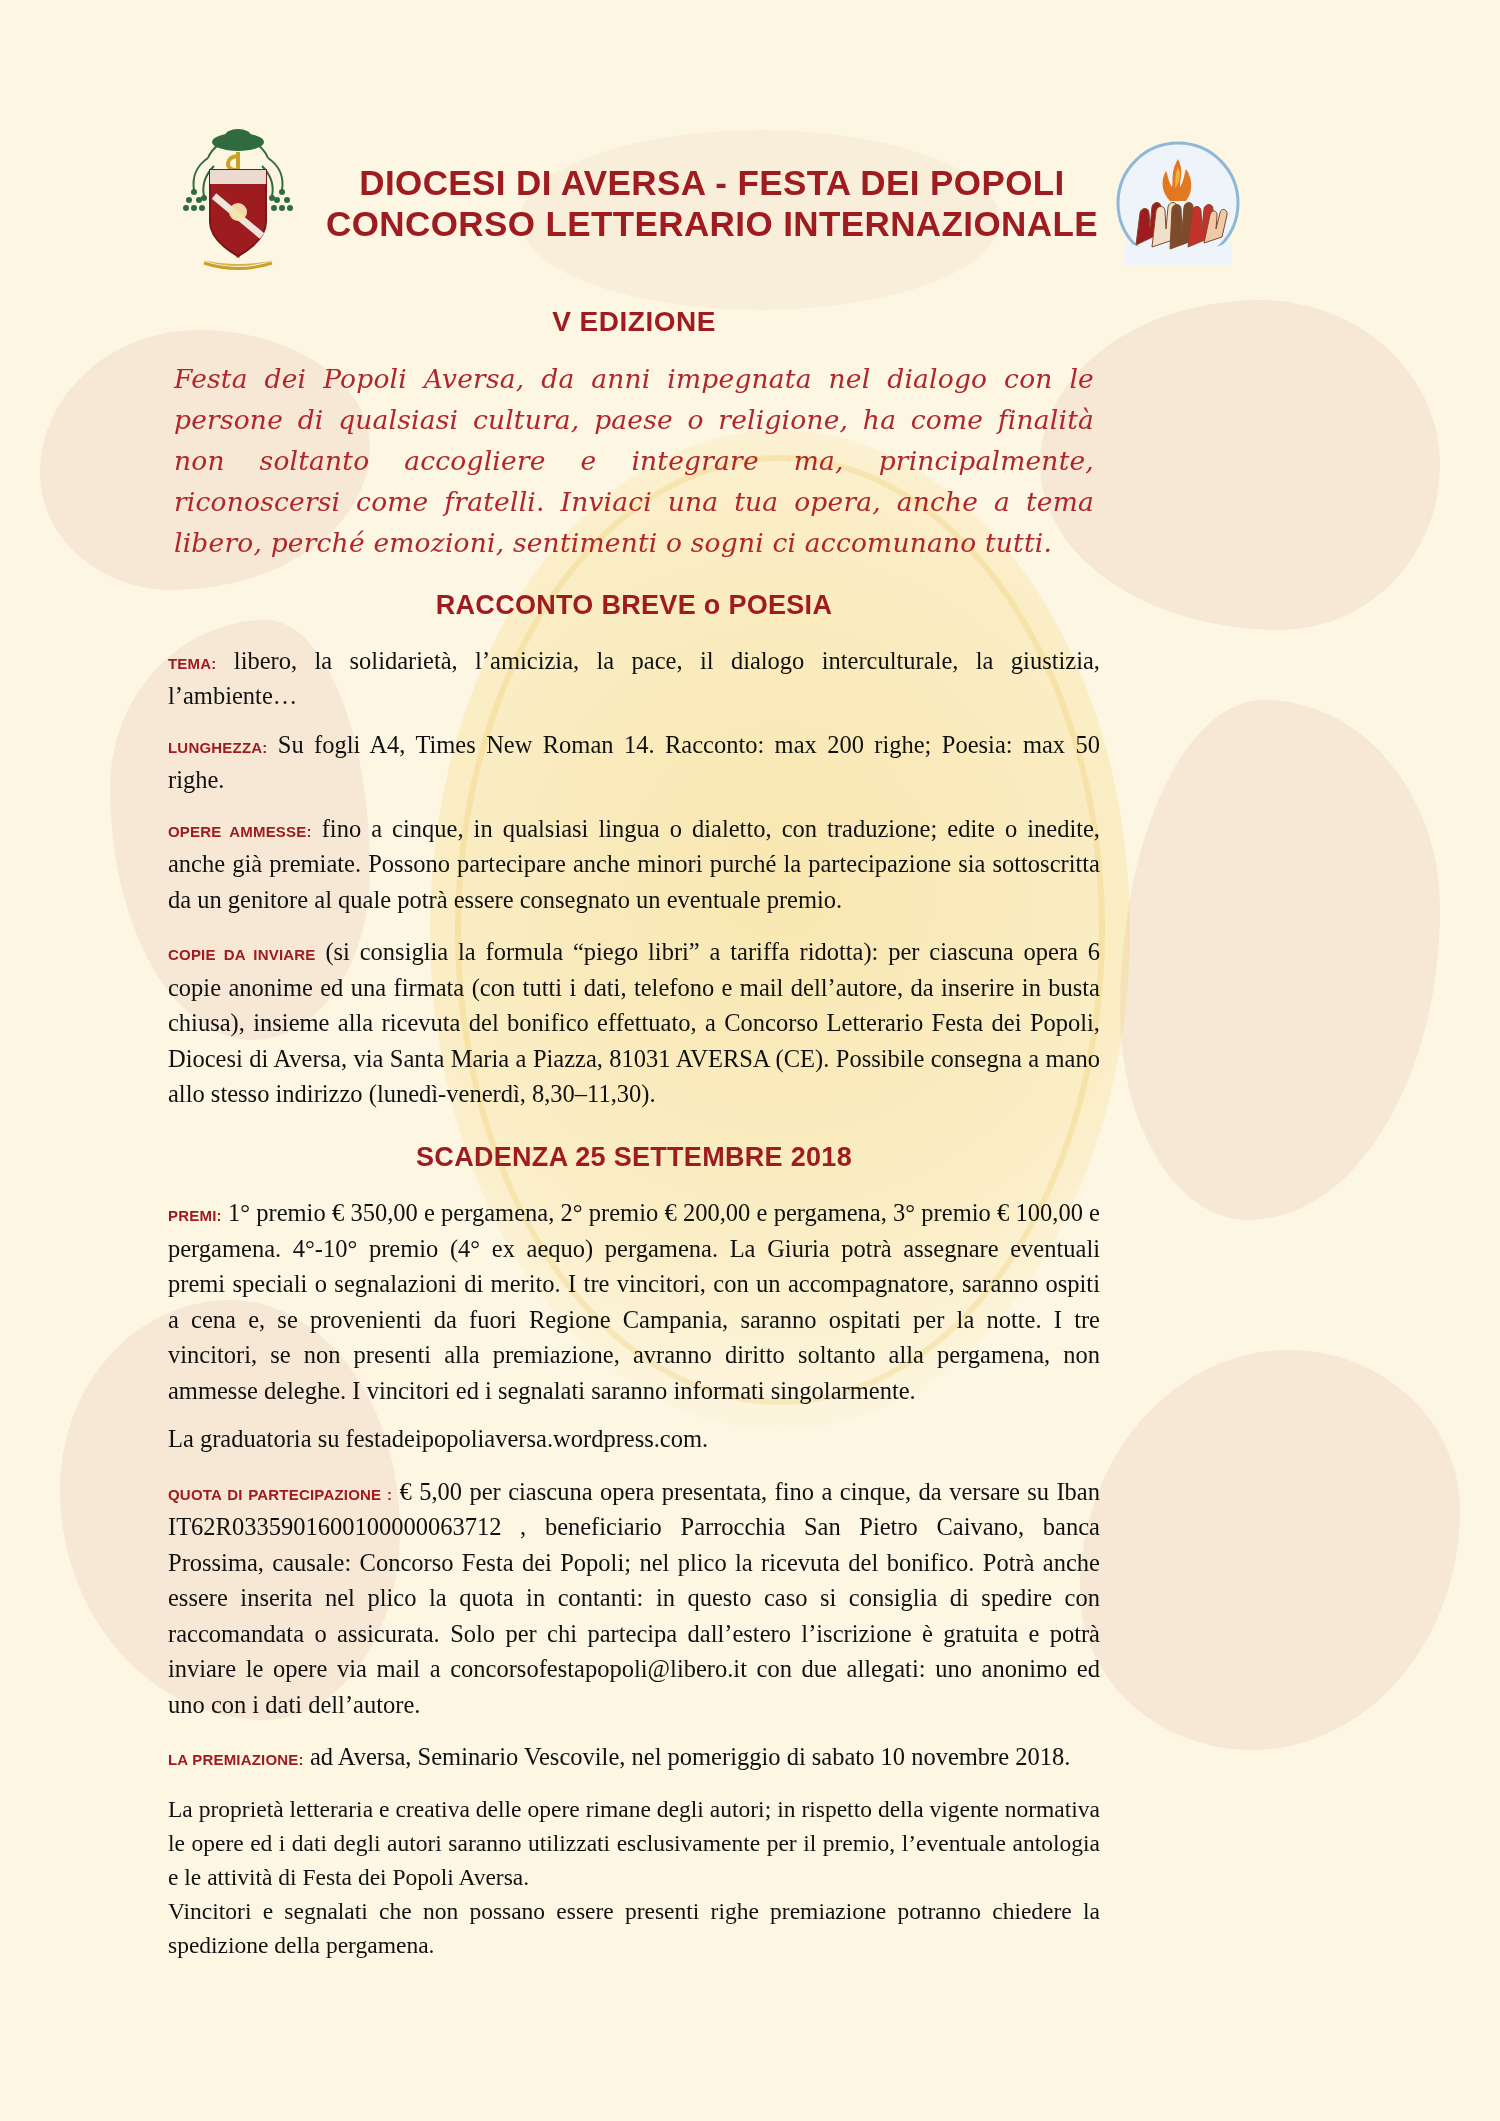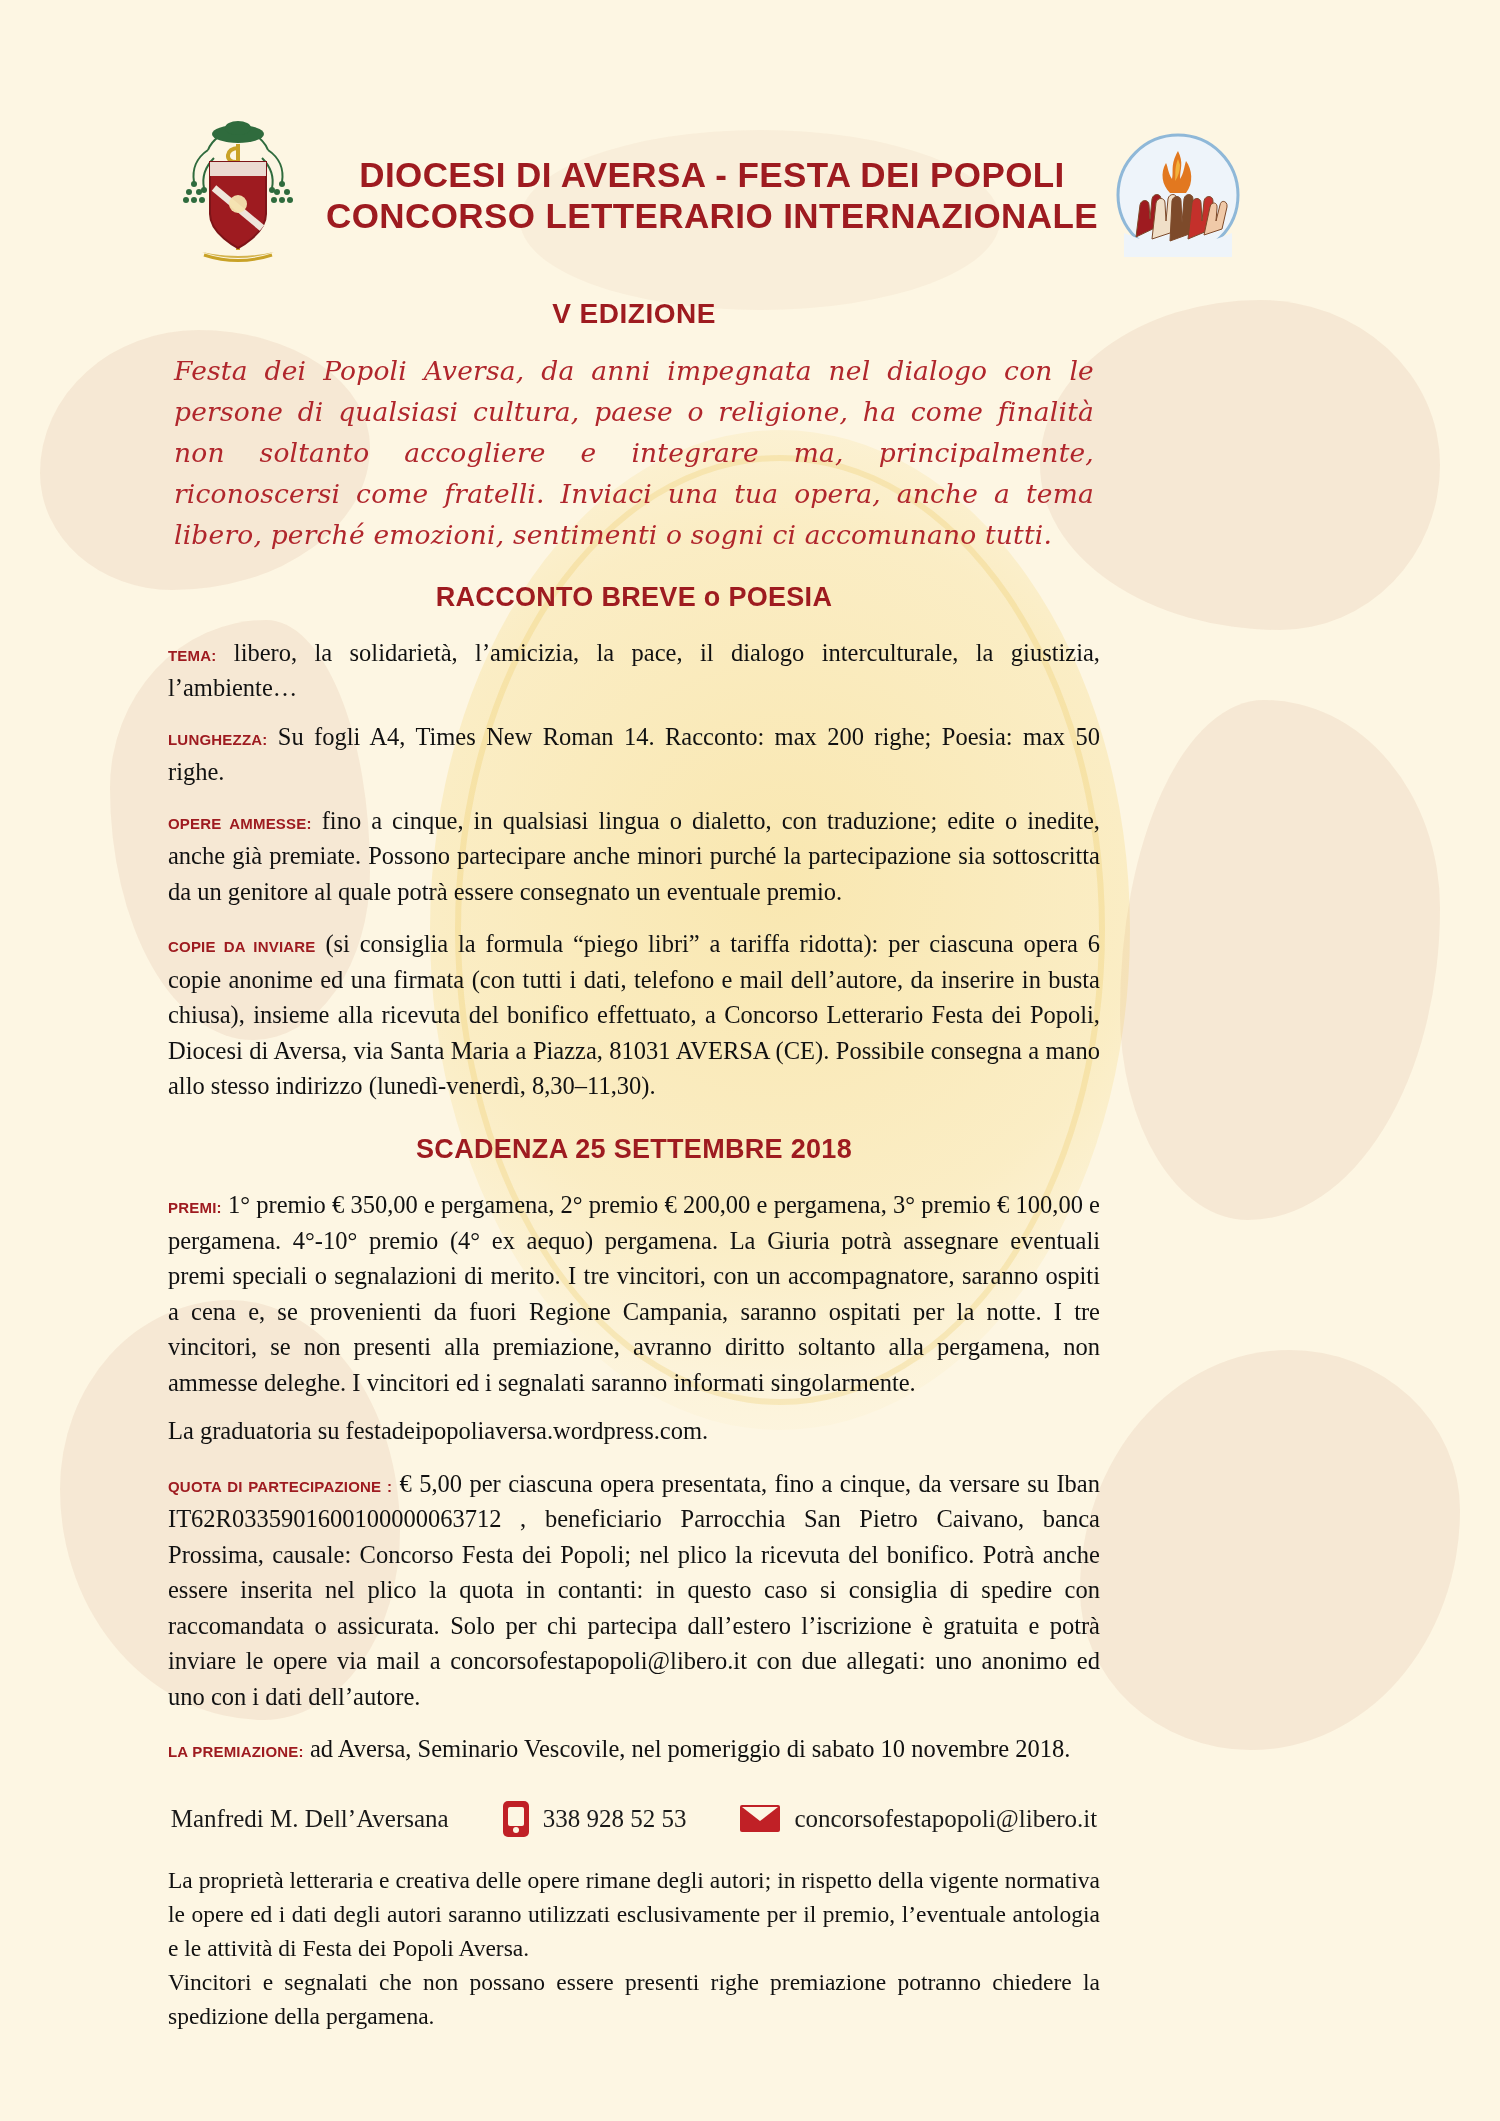--- a/index.html
+++ b/index.html
@@ -52,21 +52,21 @@
   #bg-decor .b5 { left: 60px;  top: 1300px; width: 340px; height: 420px; border-radius: 50% 50% 40% 60% / 45% 55% 45% 55%; }
   #bg-decor .b6 { left: 1080px;top: 1350px; width: 380px; height: 400px; border-radius: 55% 45% 55% 45% / 60% 40% 60% 40%; }
   #bg-decor .b7 { left: 520px; top: 130px;  width: 480px; height: 180px; border-radius: 50%; background: rgba(205,150,120,0.08); }
 
   
   .page {
     position: relative;
     z-index: 1;
     width: 1268px;
     height: 2121px;
-    padding: 0 168px;
+    padding: 8px 168px;
   }
 
   
   .header {
     display: flex;
     align-items: center;
     justify-content: space-between;
     padding-top: 118px;
     gap: 18px;
   }
@@ -319,30 +319,19 @@
   <p class="para">La graduatoria su festadeipopoliaversa.wordpress.com.</p>
 
   <p class="para">
     <span class="lbl">QUOTA DI PARTECIPAZIONE :</span><span> € 5,00 per ciascuna opera presentata, fino a cinque, da versare su Iban IT62R0335901600100000063712 , beneficiario Parrocchia San Pietro Caivano, banca Prossima,  causale: Concorso Festa dei Popoli; nel plico la ricevuta del bonifico. Potrà anche essere inserita nel plico la quota in contanti: in questo caso si consiglia di spedire con raccomandata o assicurata. Solo per chi partecipa dall’estero l’iscrizione è gratuita e potrà inviare le opere via mail a concorsofestapopoli@libero.it con due allegati: uno anonimo ed uno con i dati dell’autore.</span>
   </p>
 
   <p class="para">
     <span class="lbl">LA PREMIAZIONE:</span><span> ad Aversa, Seminario Vescovile, nel pomeriggio di sabato 10 novembre 2018.</span>
   </p>
 
-  <div class="contact-row">
-    <span class="author-name">Manfredi M. Dell’Aversana</span>
-    <span class="contact-item">
-      <span class="phone-icon"></span>
-      <span>338 928 52 53</span>
-    </span>
-    <span class="contact-item">
-      <span class="mail-icon"></span>
-      <span>concorsofestapopoli@libero.it</span>
-    </span>
-  </div>
 
   <div class="footnote">
     <span>La proprietà letteraria e creativa delle opere rimane degli autori; in rispetto della vigente normativa le opere ed i dati degli autori saranno utilizzati esclusivamente per il premio, l’eventuale antologia e le attività di Festa dei Popoli Aversa.</span>
     <span class="last">Vincitori e segnalati che non possano essere presenti righe premiazione potranno chiedere la spedizione della pergamena.</span>
   </div>
 
 </div>
 
 </body></html>

